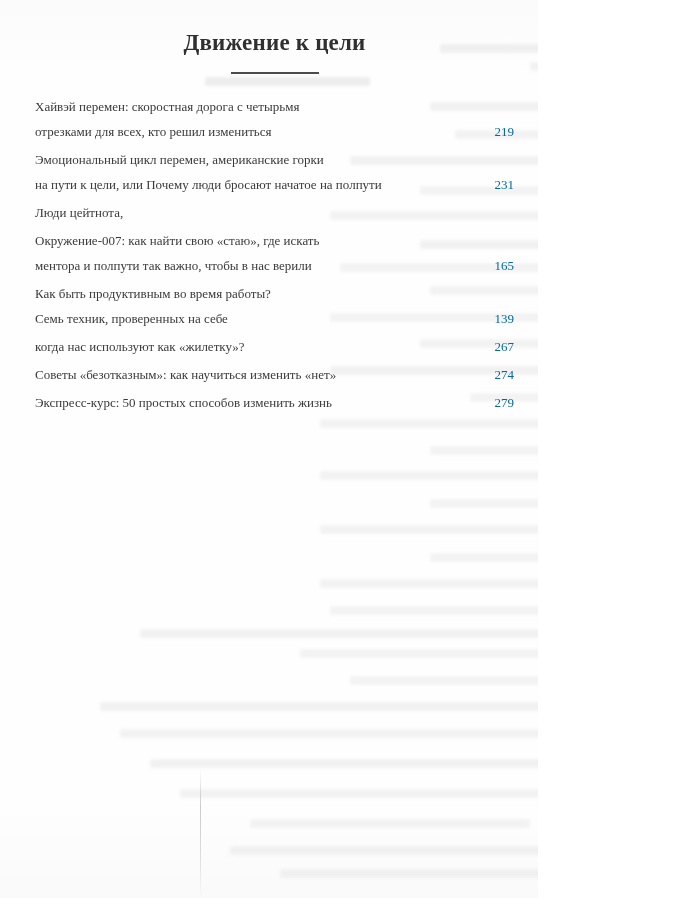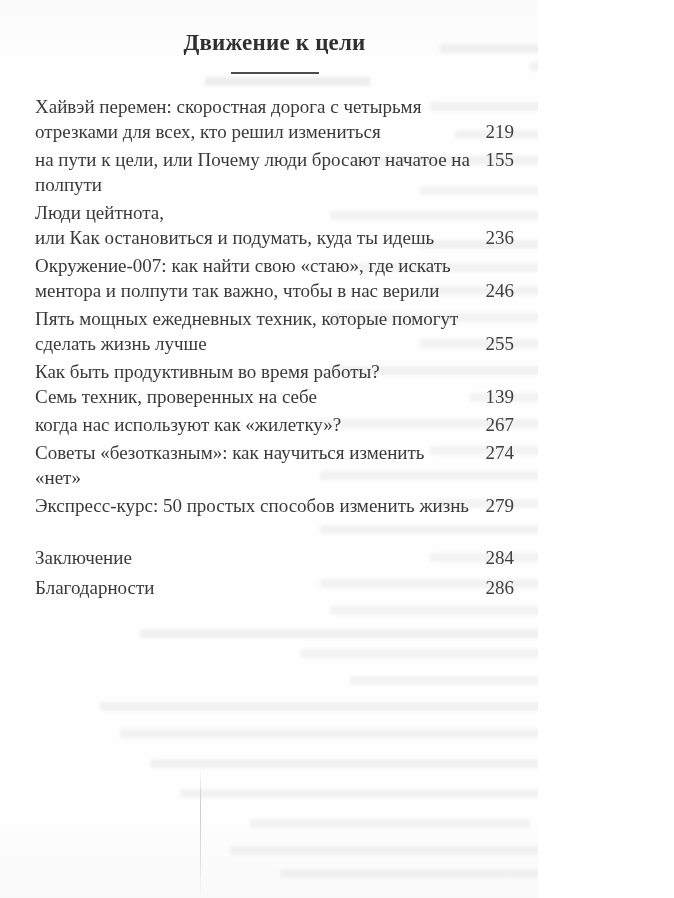--- a/index.html
+++ b/index.html
@@ -45,26 +45,26 @@
     background: #4c4c4c;
     margin: 16px auto 20px auto;
   }
   .entry {
     margin-bottom: 3px;
   }
   .line {
     display: flex;
     justify-content: space-between;
     align-items: baseline;
-    font-size: 19px;
+    font-size: 13px;
     line-height: 25px;
     color: #3a3a3a;
   }
   .line-text { flex: 1 1 auto; padding-right: 14px; }
-  .page-num  { flex: 0 0 auto; text-align: right; color: #404040; }
+  .page-num  { flex: 0 0 auto; text-align: right; color: #0369a1; }
   #backmatter { margin-top: 26px; }
   #backmatter .line { line-height: 27px; }
 
   
   .ghost-layer {
     position: absolute;
     inset: 0;
     z-index: 1;
     pointer-events: none;
   }
@@ -137,49 +137,39 @@
           <div class="line">
             <span class="line-text">Хайвэй перемен: скоростная дорога с четырьмя</span>
           </div>
           <div class="line">
             <span class="line-text">отрезками для всех, кто решил измениться</span>
             <span class="page-num">219</span>
           </div>
         </div>
         <div class="entry">
           <div class="line">
+            <span class="line-text">Эмоциональный цикл перемен, американские горки</span>
+          </div>
+          <div class="line">
             <span class="line-text">на пути к цели, или Почему люди бросают начатое на полпути</span>
-            <span class="page-num">155</span>
+            <span class="page-num">231</span>
           </div>
         </div>
         <div class="entry">
           <div class="line">
             <span class="line-text">Люди цейтнота,</span>
           </div>
-          <div class="line">
-            <span class="line-text">или Как остановиться и подумать, куда ты идешь</span>
-            <span class="page-num">236</span>
-          </div>
         </div>
         <div class="entry">
           <div class="line">
             <span class="line-text">Окружение-007: как найти свою «стаю», где искать</span>
           </div>
           <div class="line">
             <span class="line-text">ментора и полпути так важно, чтобы в нас верили</span>
-            <span class="page-num">246</span>
-          </div>
-        </div>
-        <div class="entry">
-          <div class="line">
-            <span class="line-text">Пять мощных ежедневных техник, которые помогут</span>
-          </div>
-          <div class="line">
-            <span class="line-text">сделать жизнь лучше</span>
-            <span class="page-num">255</span>
+            <span class="page-num">165</span>
           </div>
         </div>
         <div class="entry">
           <div class="line">
             <span class="line-text">Как быть продуктивным во время работы?</span>
           </div>
           <div class="line">
             <span class="line-text">Семь техник, проверенных на себе</span>
             <span class="page-num">139</span>
           </div>
@@ -197,31 +187,17 @@
           </div>
         </div>
         <div class="entry">
           <div class="line">
             <span class="line-text">Экспресс-курс: 50 простых способов изменить жизнь</span>
             <span class="page-num">279</span>
           </div>
         </div>
       </div>
 
-    <div id="backmatter">
-        <div class="entry">
-          <div class="line">
-            <span class="line-text">Заключение</span>
-            <span class="page-num">284</span>
-          </div>
-        </div>
-        <div class="entry">
-          <div class="line">
-            <span class="line-text">Благодарности</span>
-            <span class="page-num">286</span>
-          </div>
-        </div>
-      </div>
   </div>
 
   <div class="crease crease-1"></div>
   <div class="crease crease-2"></div>
 </div>
 
 </body></html>

